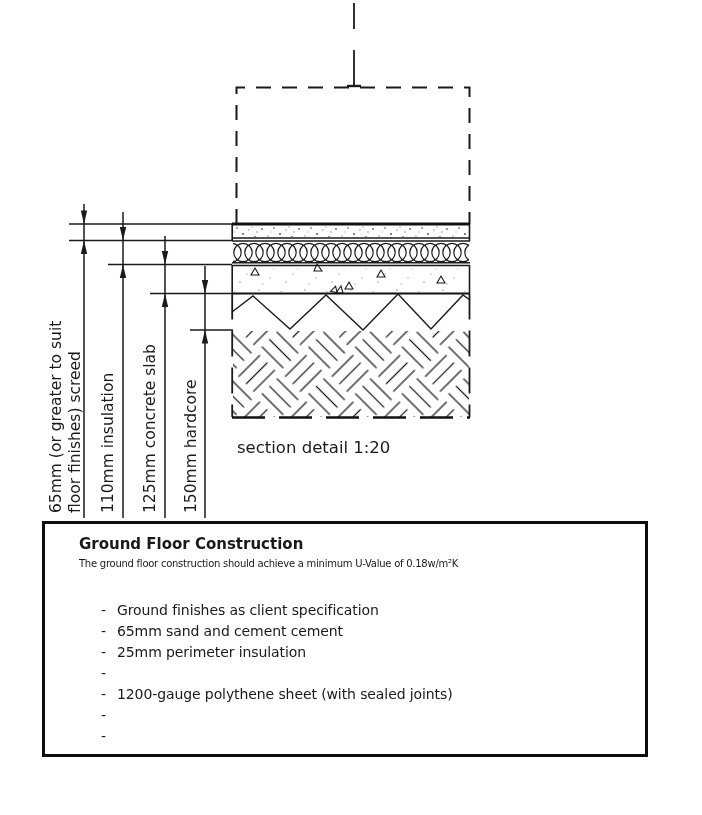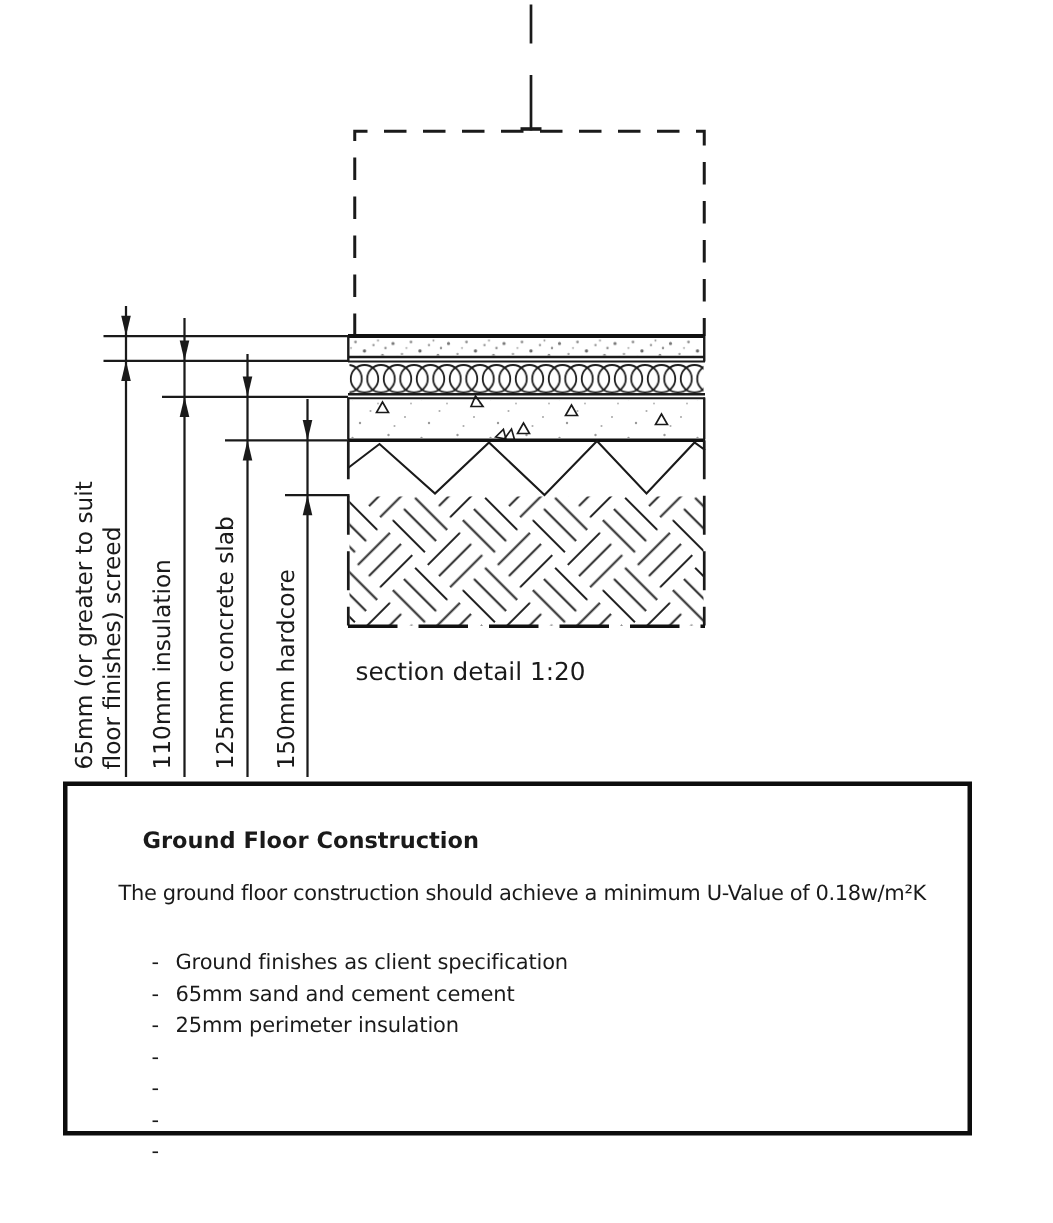--- a/index.html
+++ b/index.html
@@ -8,22 +8,22 @@
   svg{position:absolute;left:0;top:0;}
   svg text{font-family:"DejaVu Sans","Liberation Sans",sans-serif;fill:#1a1a1a;}
   .dim-label{font-size:15.5px;}
   .scale-label{font-size:16.5px;}
 
   .spec-box{
     position:absolute;left:42px;top:521px;width:600px;height:230px;
     border:3px solid #0d0d0d;background:#fff;box-sizing:content-box;
   }
   .spec-inner{padding:10px 0 0 34px;}
-  .spec-title{font-size:15px;font-weight:bold;line-height:20px;margin:16px;white-space:nowrap;}
-  .spec-subtitle{font-size:14px;line-height:20px;margin:0;white-space:nowrap;letter-spacing:-0.25px;}
+  .spec-title{font-size:15px;font-weight:bold;line-height:20px;margin:0;white-space:nowrap;}
+  .spec-subtitle{font-size:10px;line-height:20px;margin:0;white-space:nowrap;letter-spacing:-0.25px;}
   .spec-list{margin:26px 0 0 0;padding:0 0 0 22px;}
   .spec-list li{list-style:none;display:flex;gap:10px;font-size:14px;line-height:21px;white-space:nowrap;letter-spacing:-0.1px;}
   .dash{width:6px;flex:0 0 auto;}
 </style>
 </head>
 <body>
 
 <div class="stage">
 
 <svg width="702" height="815" viewBox="0 0 702 815">
@@ -181,20 +181,21 @@
       </li>
       <li>
         <span class="dash">-</span>
         <span>25mm perimeter insulation</span>
       </li>
       <li>
         <span class="dash">-</span>
       </li>
       <li>
         <span class="dash">-</span>
+        <span>1200-gauge polythene sheet (with sealed joints)</span>
       </li>
       <li>
         <span class="dash">-</span>
       </li>
       <li>
         <span class="dash">-</span>
       </li>
     </ul>
   </div>
 </div>

